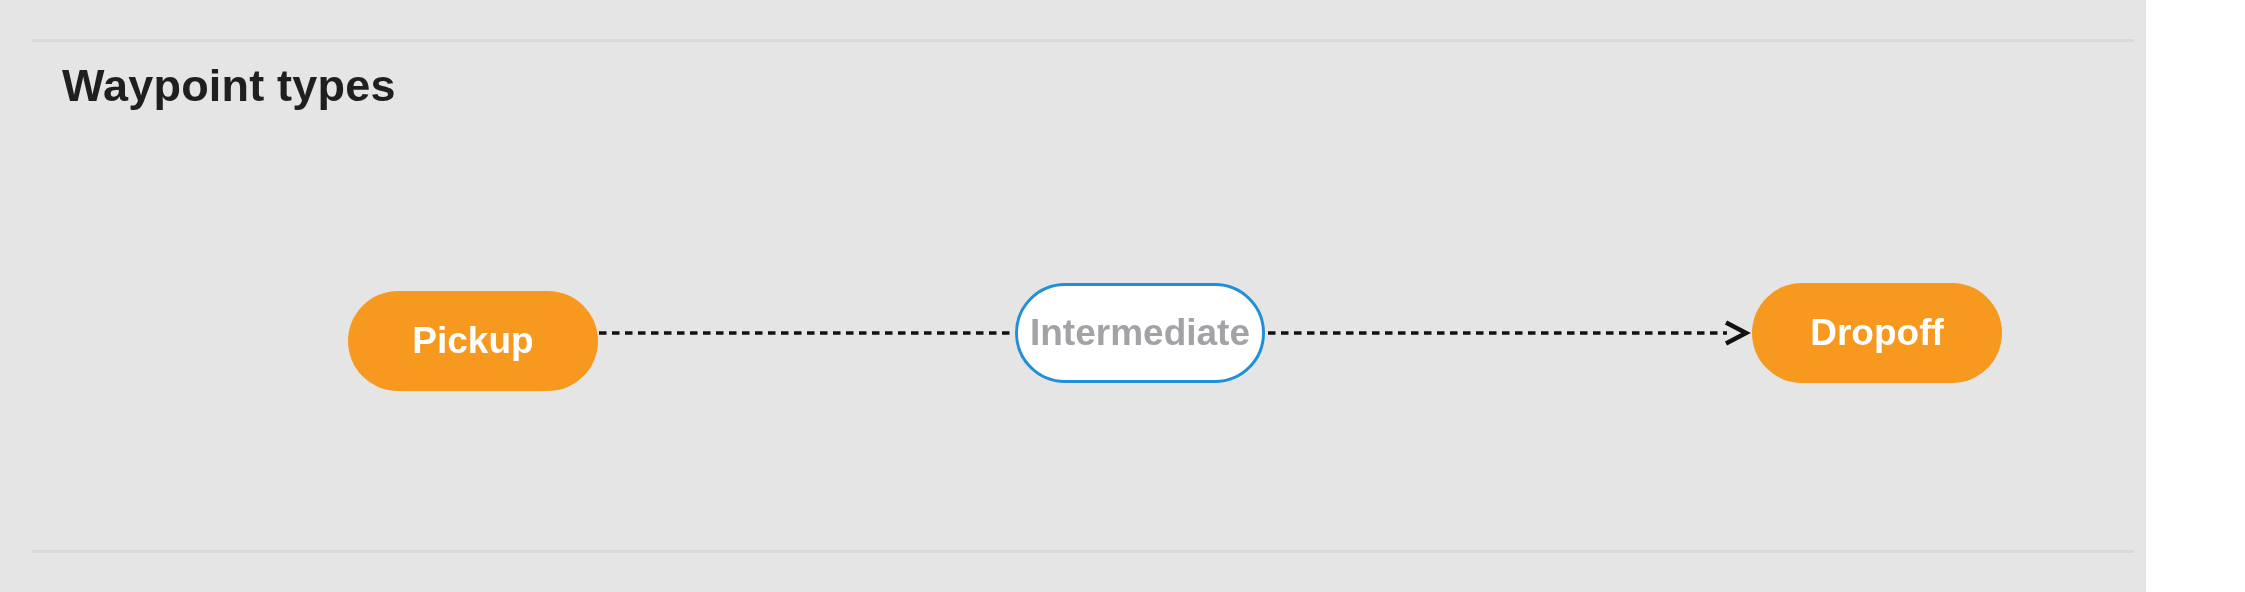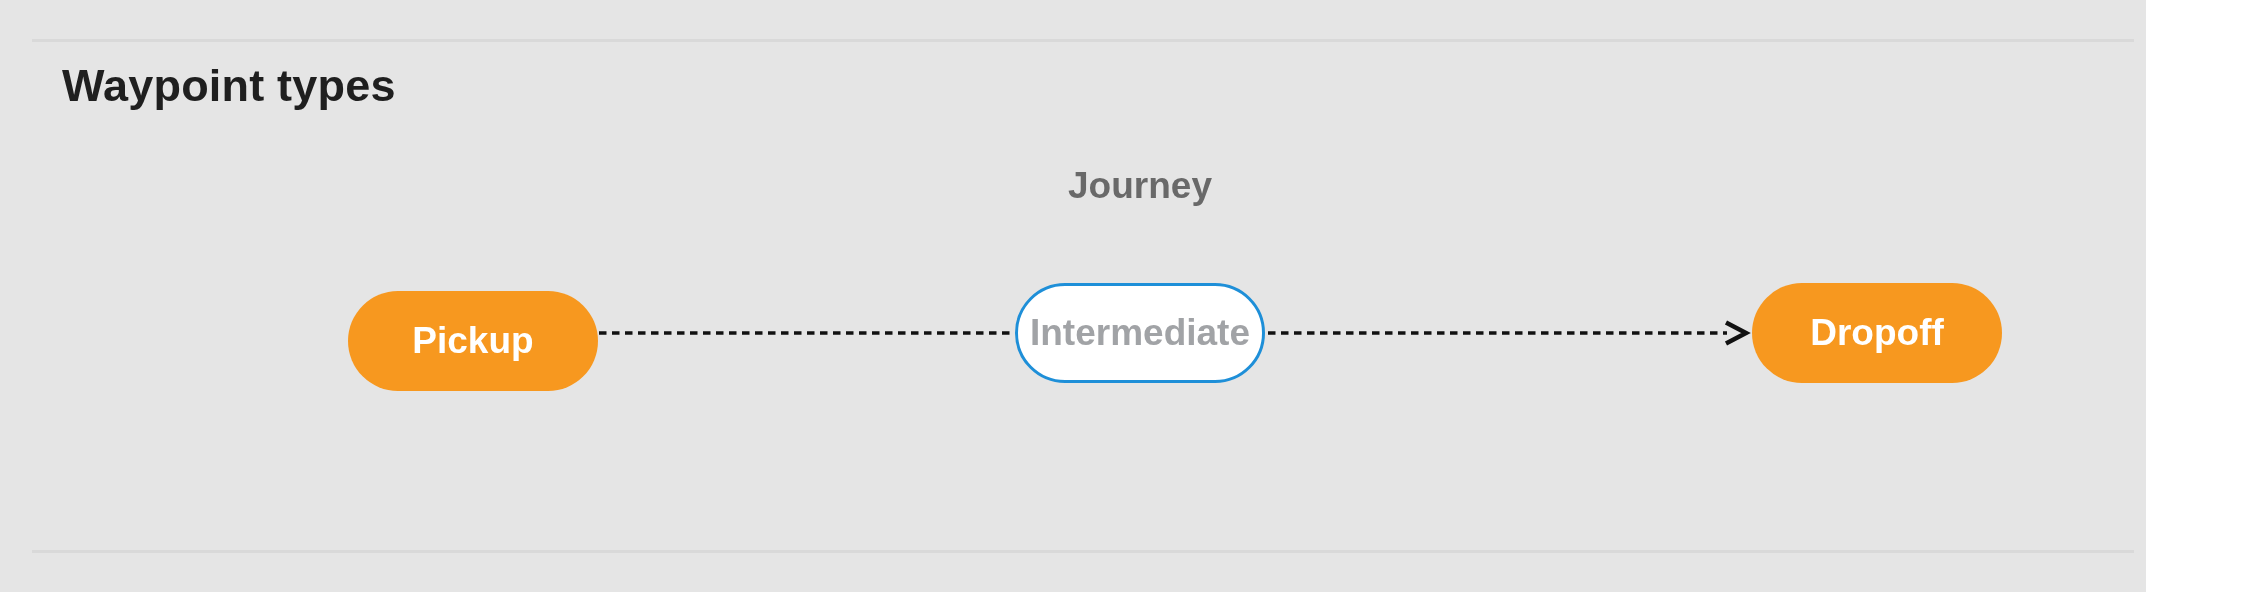--- a/index.html
+++ b/index.html
@@ -81,21 +81,20 @@
 </style>
 </head>
 <body>
 
 <div id="canvas">
 
   <div class="divider top"></div>
 
   <h2 class="page-title" style="margin:0">Waypoint types</h2>
 
-  <div class="journey-label">Journey</div>
 
   <svg id="connector-layer" viewBox="0 0 2245 592" xmlns="http://www.w3.org/2000/svg">
     <line x1="599" y1="333" x2="1013" y2="333" stroke-width="3.5" stroke-dasharray="7.5 5.5" stroke="#111111"></line>
     <line x1="1268" y1="333" x2="1727" y2="333" stroke-width="3.5" stroke-dasharray="7.5 5.5" stroke="#111111"></line>
     <path d="M 1726 322.5 L 1746 333 L 1726 343.5" fill="none" stroke-width="4.5" stroke-linejoin="miter" stroke="#111111"></path>
   </svg>
 
   <div id="node-pickup" class="pill terminal">
     <span>Pickup</span>
   </div>

